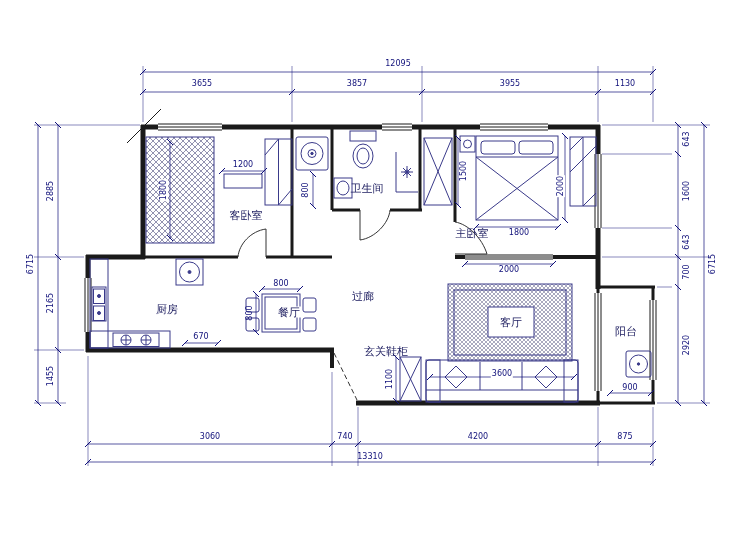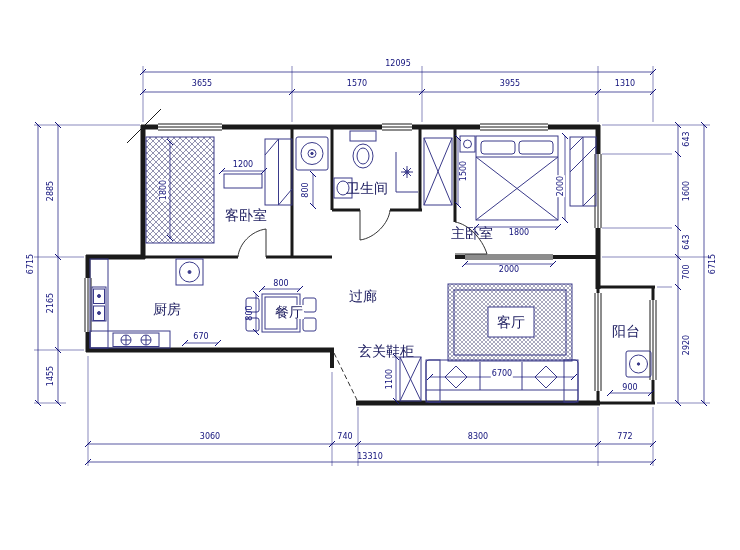--- a/index.html
+++ b/index.html
@@ -3,21 +3,21 @@
 <meta charset="utf-8">
 <style>
   html,body{margin:0;padding:0;background:#fff}
   .stage{position:relative;width:740px;height:550px;background:#ffffff;overflow:hidden;
          font-family:"DejaVu Sans",sans-serif}
   .stage svg{position:absolute;left:0;top:0}
   .lbl{position:absolute;font-size:8px;line-height:1;color:#10107a;
        transform:translate(-50%,-50%);white-space:nowrap}
   .v{transform:translate(-50%,-50%) rotate(-90deg)}
   .bg{background:#fff;padding:0 1px}
-  .room{font-size:14px;color:#1b1b5e}
+  .room{font-size:11px;color:#1b1b5e}
 </style>
 </head>
 <body>
 
 <div class="stage">
 
 <svg width="740" height="550" viewBox="0 0 740 550">
   <defs>
     <pattern id="hx" width="6" height="6" patternUnits="userSpaceOnUse">
       <path d="M0 6 L6 0 M0 0 L6 6" stroke="#4a4a7a" stroke-width="0.6"></path>
@@ -313,27 +313,27 @@
     <line x1="256" y1="294" x2="256" y2="332" marker-start="url(#tick)" marker-end="url(#tick)"></line>
     <line x1="185" y1="343" x2="218" y2="343" marker-start="url(#tick)" marker-end="url(#tick)"></line>
     <line x1="430" y1="377" x2="574" y2="377" marker-start="url(#tick)" marker-end="url(#tick)"></line>
     <line x1="610" y1="393" x2="651" y2="393" marker-start="url(#tick)" marker-end="url(#tick)"></line>
     <line x1="396" y1="357" x2="396" y2="401" marker-start="url(#tick)" marker-end="url(#tick)"></line>
   </g>
 </svg>
 
 <span class="lbl" style="left:398px;top:64px">12095</span>
 <span class="lbl" style="left:202px;top:84px">3655</span>
-<span class="lbl" style="left:357px;top:84px">1570</span>
+<span class="lbl" style="left:357px;top:84px">3857</span>
 <span class="lbl" style="left:510px;top:84px">3955</span>
-<span class="lbl" style="left:625px;top:84px">1310</span>
+<span class="lbl" style="left:625px;top:84px">1130</span>
 <span class="lbl" style="left:210px;top:437px">3060</span>
 <span class="lbl" style="left:345px;top:437px">740</span>
-<span class="lbl" style="left:478px;top:437px">8300</span>
-<span class="lbl" style="left:625px;top:437px">772</span>
+<span class="lbl" style="left:478px;top:437px">4200</span>
+<span class="lbl" style="left:625px;top:437px">875</span>
 <span class="lbl" style="left:370px;top:457px">13310</span>
 <span class="lbl v" style="left:51px;top:191px">2885</span>
 <span class="lbl v" style="left:51px;top:303px">2165</span>
 <span class="lbl v" style="left:51px;top:376px">1455</span>
 <span class="lbl v" style="left:31px;top:264px">6715</span>
 <span class="lbl v" style="left:687px;top:139px">643</span>
 <span class="lbl v" style="left:687px;top:191px">1600</span>
 <span class="lbl v" style="left:687px;top:242px">643</span>
 <span class="lbl v" style="left:687px;top:272px">700</span>
 <span class="lbl v" style="left:687px;top:345px">2920</span>
@@ -342,21 +342,21 @@
 <span class="lbl" style="left:243px;top:165px">1200</span>
 <span class="lbl v bg" style="left:164px;top:190px">1800</span>
 <span class="lbl v" style="left:306px;top:190px">800</span>
 <span class="lbl v" style="left:464px;top:171px">1500</span>
 <span class="lbl v bg" style="left:561px;top:186px">2000</span>
 <span class="lbl" style="left:519px;top:233px">1800</span>
 <span class="lbl" style="left:509px;top:270px">2000</span>
 <span class="lbl" style="left:281px;top:284px">800</span>
 <span class="lbl v" style="left:250px;top:313px">800</span>
 <span class="lbl" style="left:201px;top:337px">670</span>
-<span class="lbl bg" style="left:502px;top:374px">6700</span>
+<span class="lbl bg" style="left:502px;top:374px">3600</span>
 <span class="lbl" style="left:630px;top:388px">900</span>
 <span class="lbl v" style="left:390px;top:379px">1100</span>
 
 <span class="lbl room" style="left:246px;top:215px">客卧室</span>
 <span class="lbl room" style="left:367px;top:188px">卫生间</span>
 <span class="lbl room" style="left:472px;top:233px">主卧室</span>
 <span class="lbl room" style="left:167px;top:309px">厨房</span>
 <span class="lbl room bg" style="left:289px;top:312px">餐厅</span>
 <span class="lbl room" style="left:363px;top:296px">过廊</span>
 <span class="lbl room" style="left:386px;top:351px">玄关鞋柜</span>

